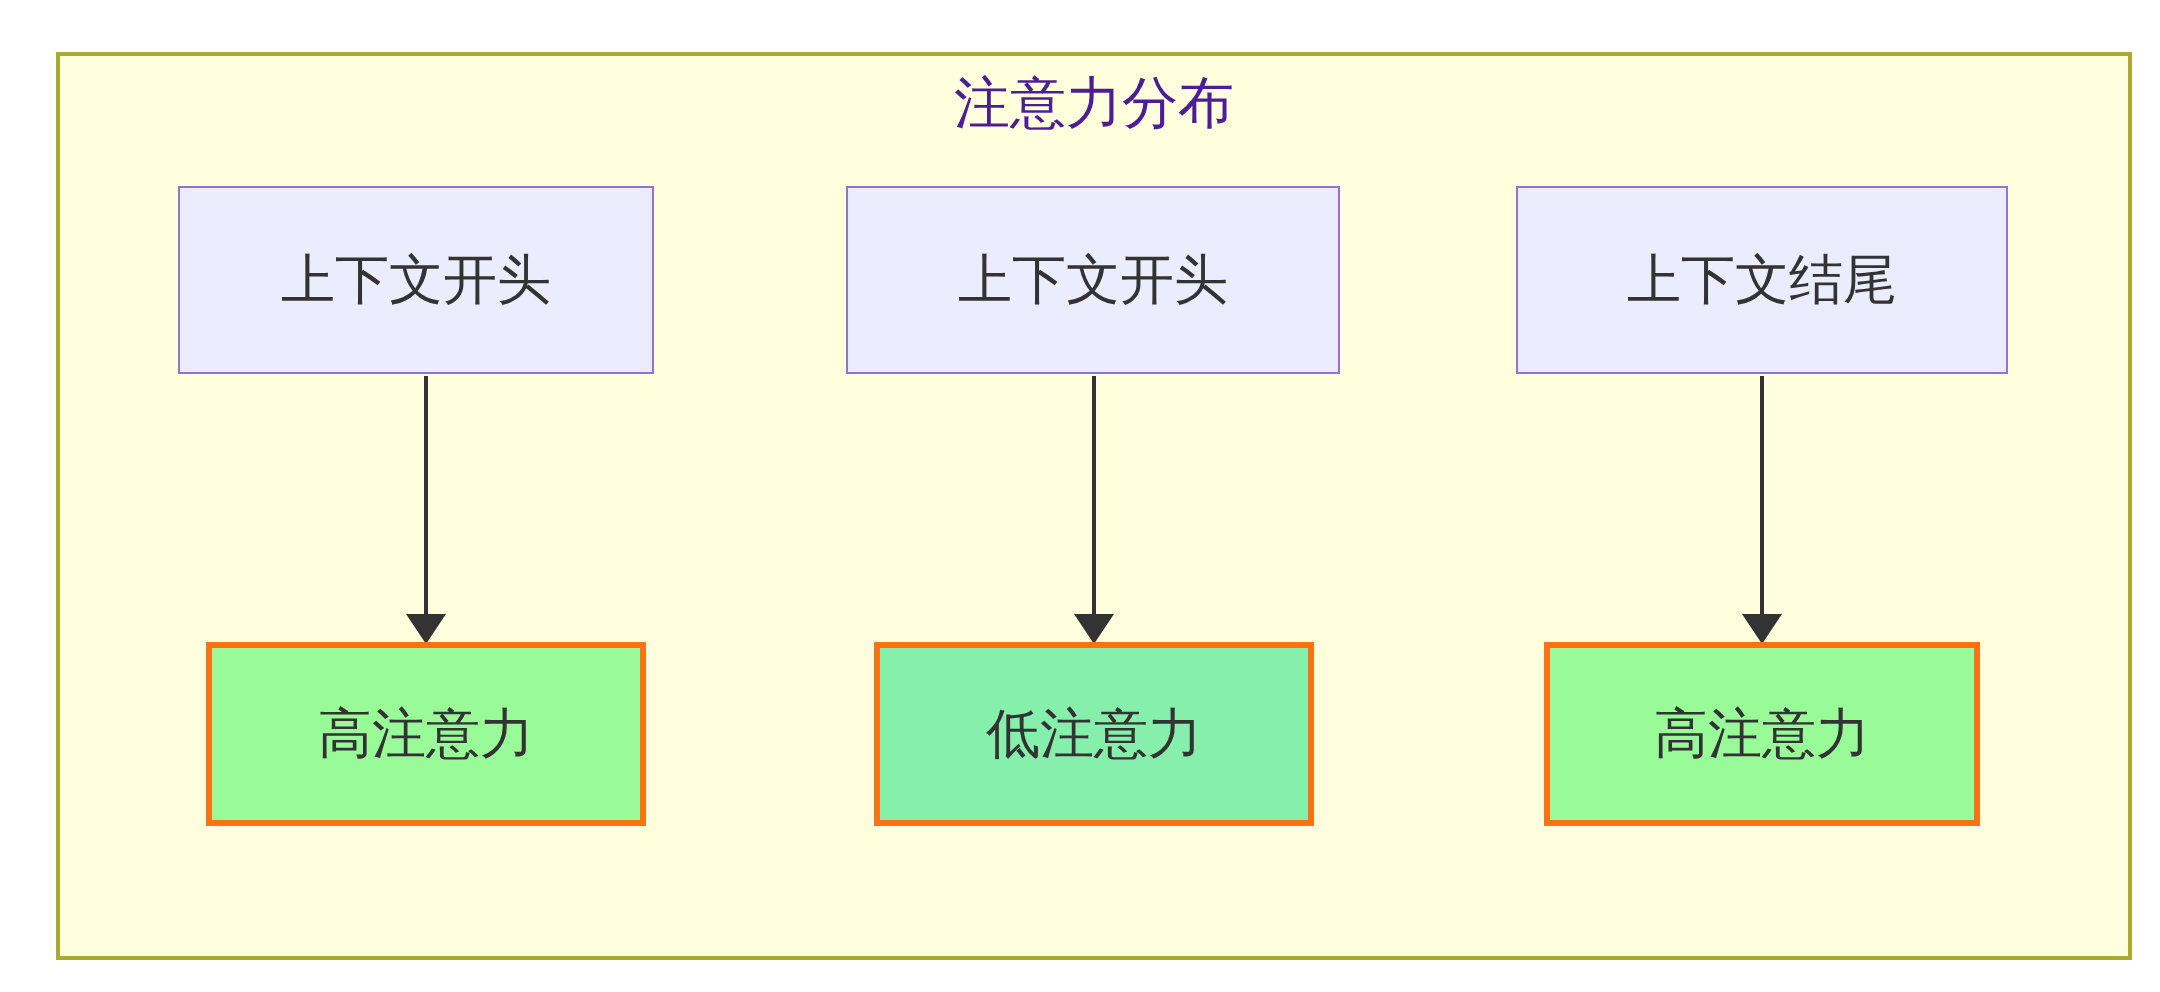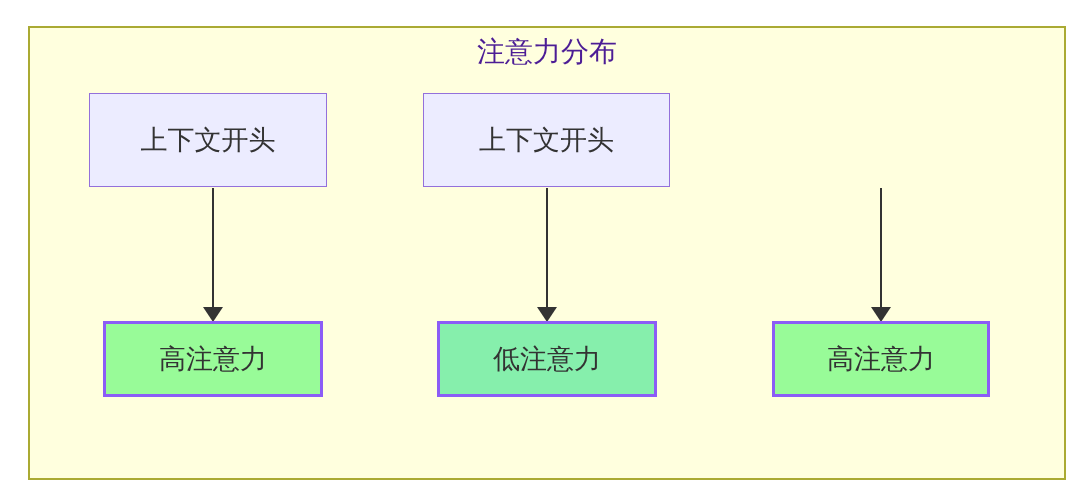--- a/index.html
+++ b/index.html
@@ -42,22 +42,22 @@
   .src-node {
     top: 93px; height: 94px;
     background: #ECECFF;
     border: 1.5px solid #9370DB;
   }
   .src-1 { left: 89px;  width: 238px; }
   .src-2 { left: 423px; width: 247px; }
   .src-3 { left: 758px; width: 246px; }
 
   .result-node {
-    top: 321px; height: 76px;
-    border: 3px solid #8b5cf6;
+    top: 321px; height: 92px;
+    border: 3px solid #f97316;
   }
   .result-node.high { background: #98FB98; }
   .result-node.low  { background: #86efac; }
   .res-1 { left: 103px; width: 220px; }
   .res-2 { left: 437px; width: 220px; }
   .res-3 { left: 772px; width: 218px; }
 
   .arrow-line {
     position: absolute;
     top: 188px; height: 120px;
@@ -103,20 +103,23 @@
     <span>上下文开头</span>
   </div>
   <div class="arr-2">
     <div class="arrow-line"></div>
     <div class="arrow-head"></div>
   </div>
   <div class="node result-node low res-2">
     <span>低注意力</span>
   </div>
 
+  <div class="node src-node src-3">
+    <span>上下文结尾</span>
+  </div>
   <div class="arr-3">
     <div class="arrow-line"></div>
     <div class="arrow-head"></div>
   </div>
   <div class="node result-node high res-3">
     <span>高注意力</span>
   </div>
 
 </div>
 

